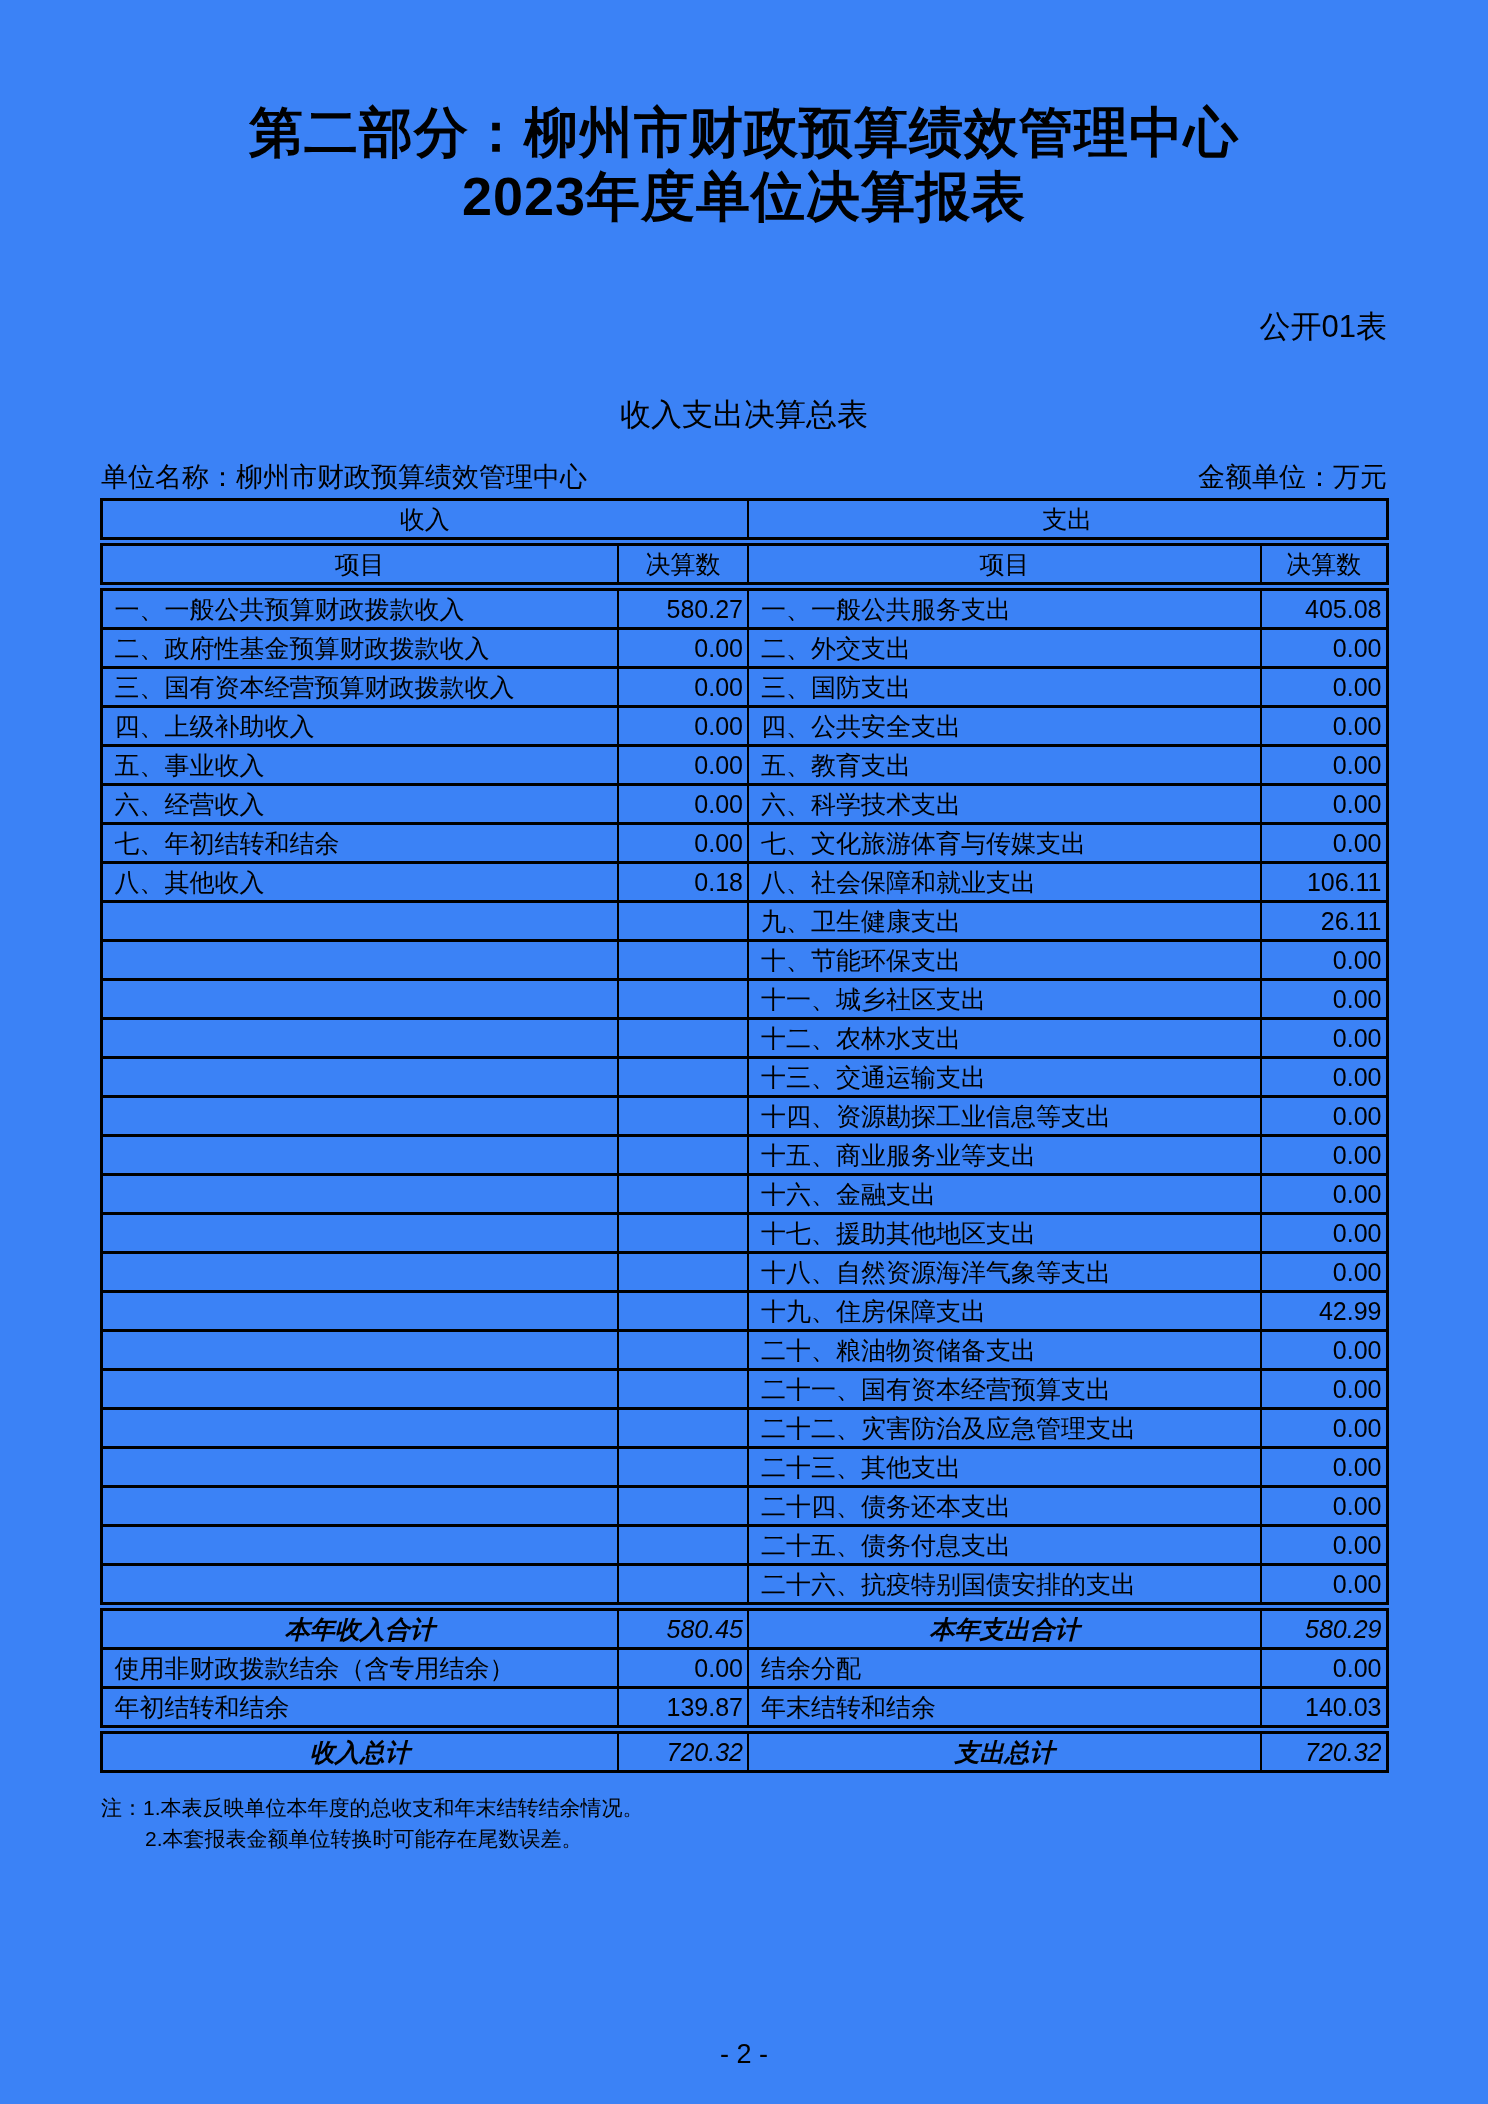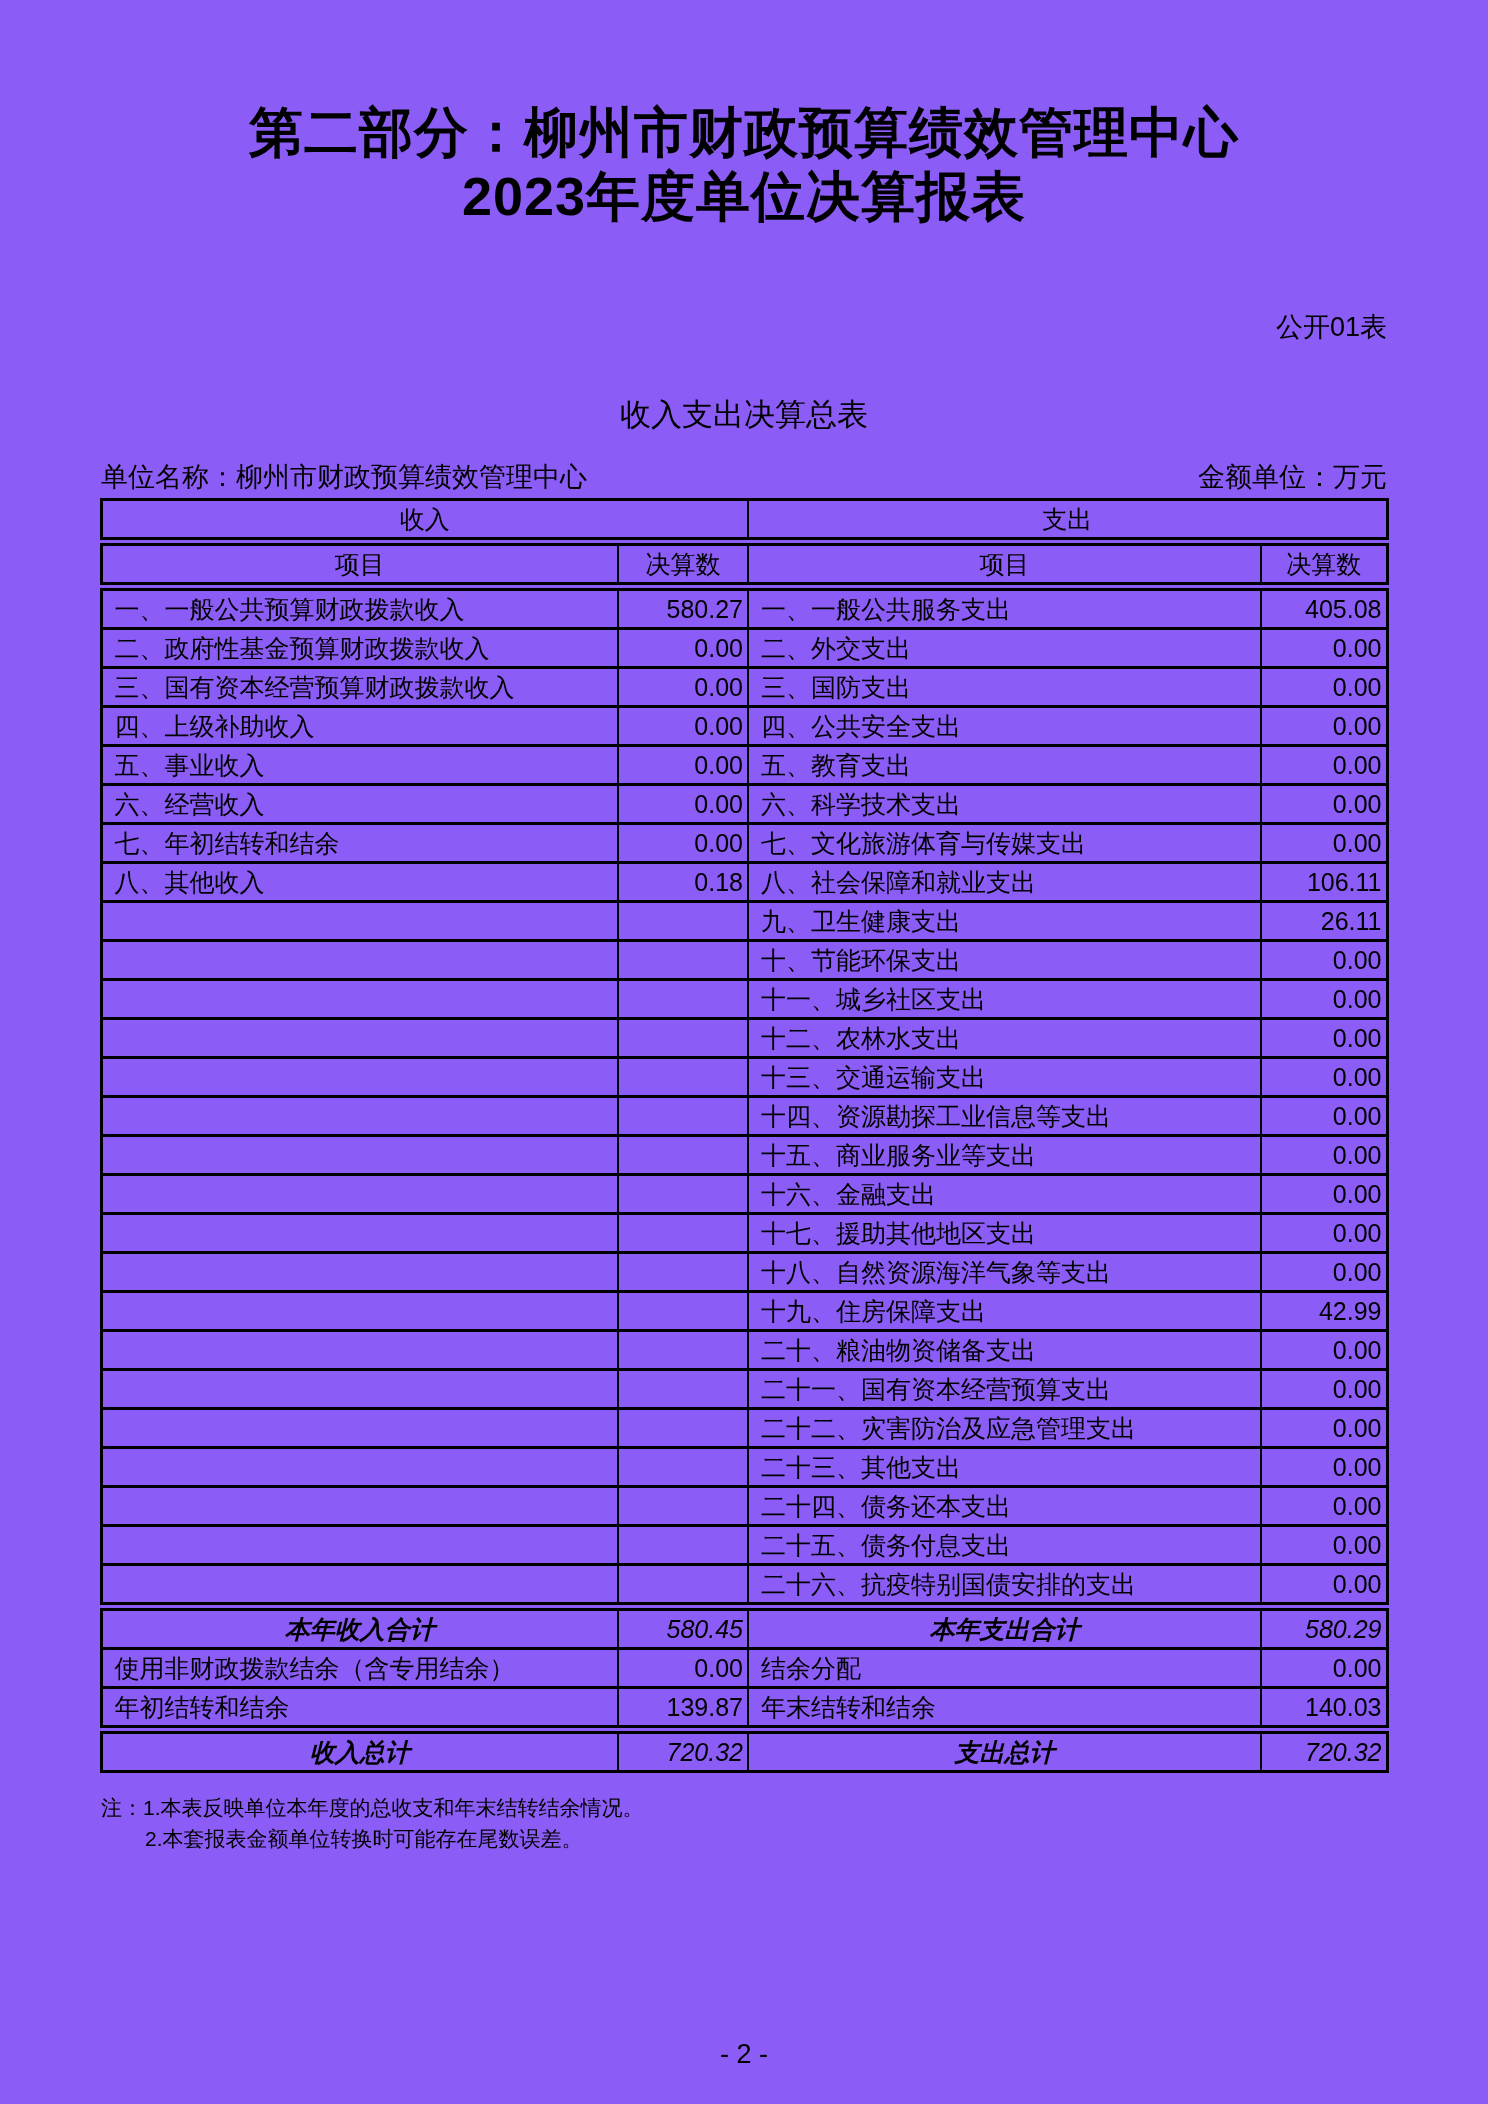--- a/index.html
+++ b/index.html
@@ -4,38 +4,38 @@
 <style>
   html, body {
     margin: 0;
     padding: 0;
     background: #ffffff;
   }
   .page {
     position: relative;
     width: 1488px;
     height: 2104px;
-    background: #8b5cf6;
+    background: #3b82f6;
     color: #000000;
     font-family: "Liberation Sans", "DejaVu Sans", sans-serif;
     overflow: hidden;
   }
   .doc-title {
     margin-top: 100px;
     text-align: center;
     font-size: 54px;
     font-weight: bold;
     line-height: 64px;
     letter-spacing: 1px;
   }
   .form-label {
     width: 1286px;
     margin: 82px auto 0 auto;
     text-align: right;
-    font-size: 27px;
+    font-size: 31px;
     line-height: 34px;
   }
   .table-title {
     margin-top: 52px;
     text-align: center;
     font-size: 31px;
     font-weight: normal;
     line-height: 38px;
   }
   .unit-row {

